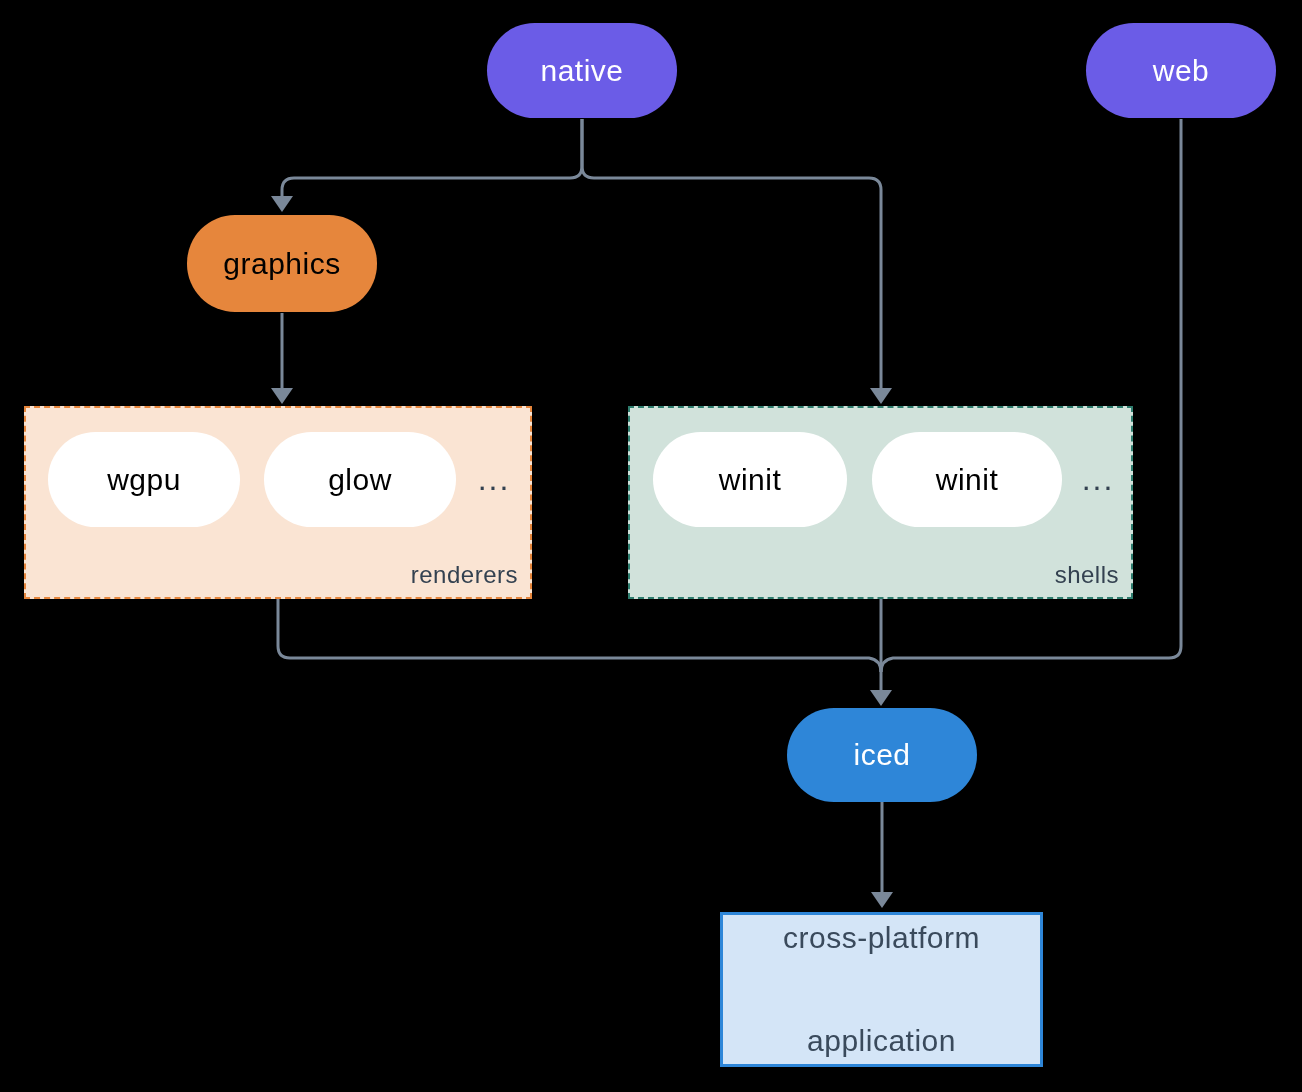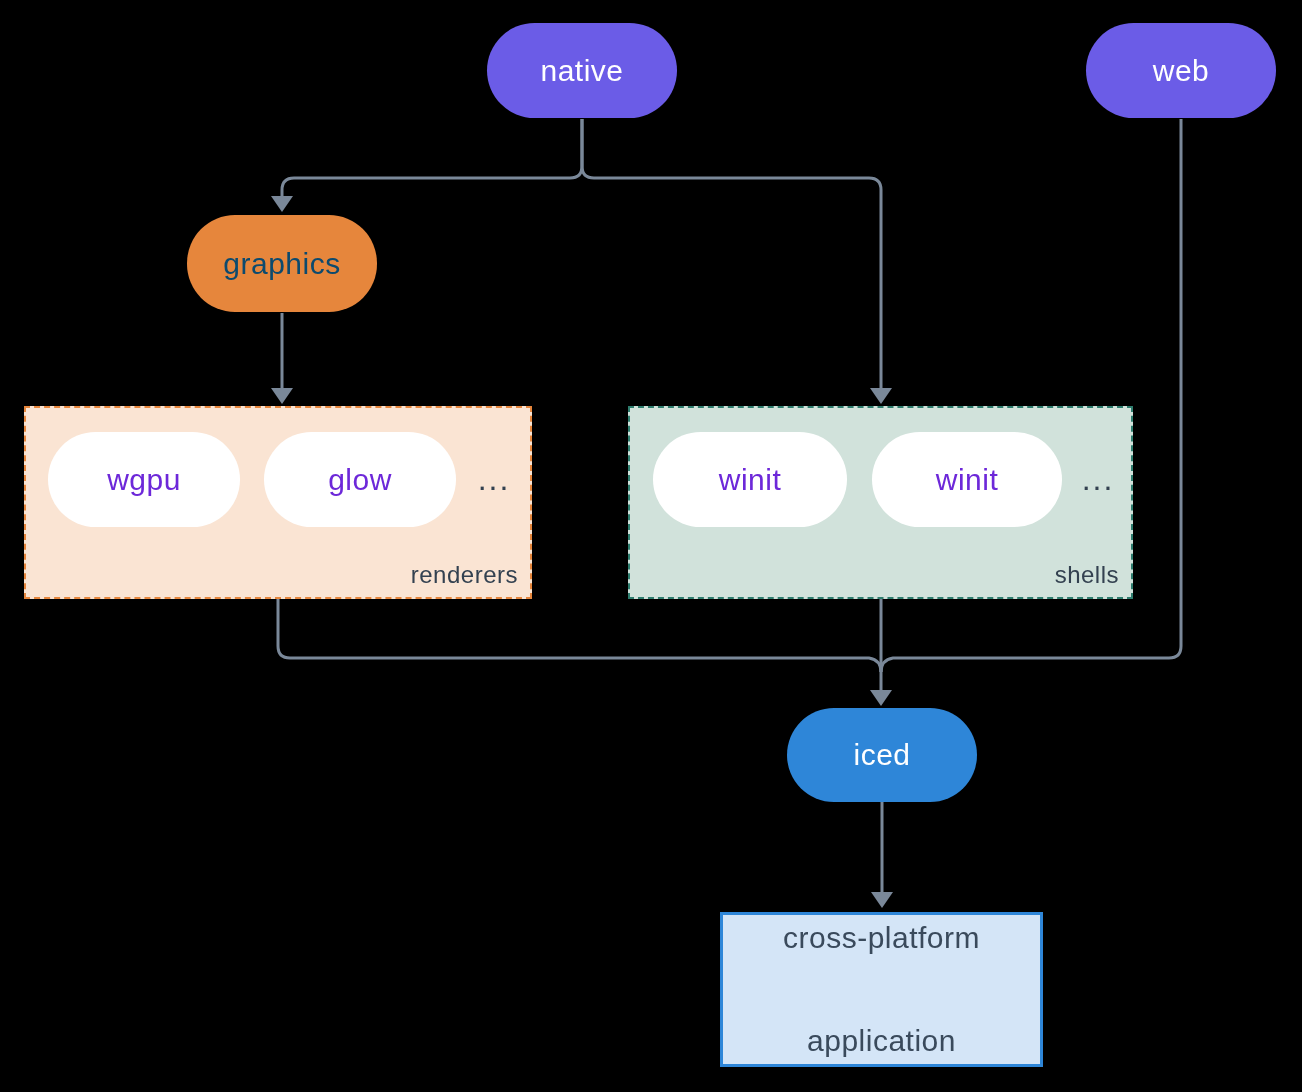--- a/index.html
+++ b/index.html
@@ -26,23 +26,23 @@
   .pill {
     position: absolute;
     border-radius: 48px;
     display: flex;
     align-items: center;
     justify-content: center;
     font-size: 30px;
     letter-spacing: 0.5px;
   }
   .pill.purple { background: #6b5ce7; color: #ffffff; }
-  .pill.orange { background: #e6863c; color: #0c4a6e; }
+  .pill.orange { background: #e6863c; color: #000000; }
   .pill.blue   { background: #2e86d8; color: #ffffff; }
-  .pill.white  { background: #ffffff; color: #6d28d9; }
+  .pill.white  { background: #ffffff; color: #000000; }
 
   .node-native   { left: 487px; top: 23px;  width: 190px; height: 95px; }
   .node-web      { left: 1086px; top: 23px; width: 190px; height: 95px; }
   .node-graphics { left: 187px; top: 215px; width: 190px; height: 97px; }
   .node-iced     { left: 787px; top: 708px; width: 190px; height: 94px; }
 
   .group {
     position: absolute;
     box-sizing: border-box;
   }

